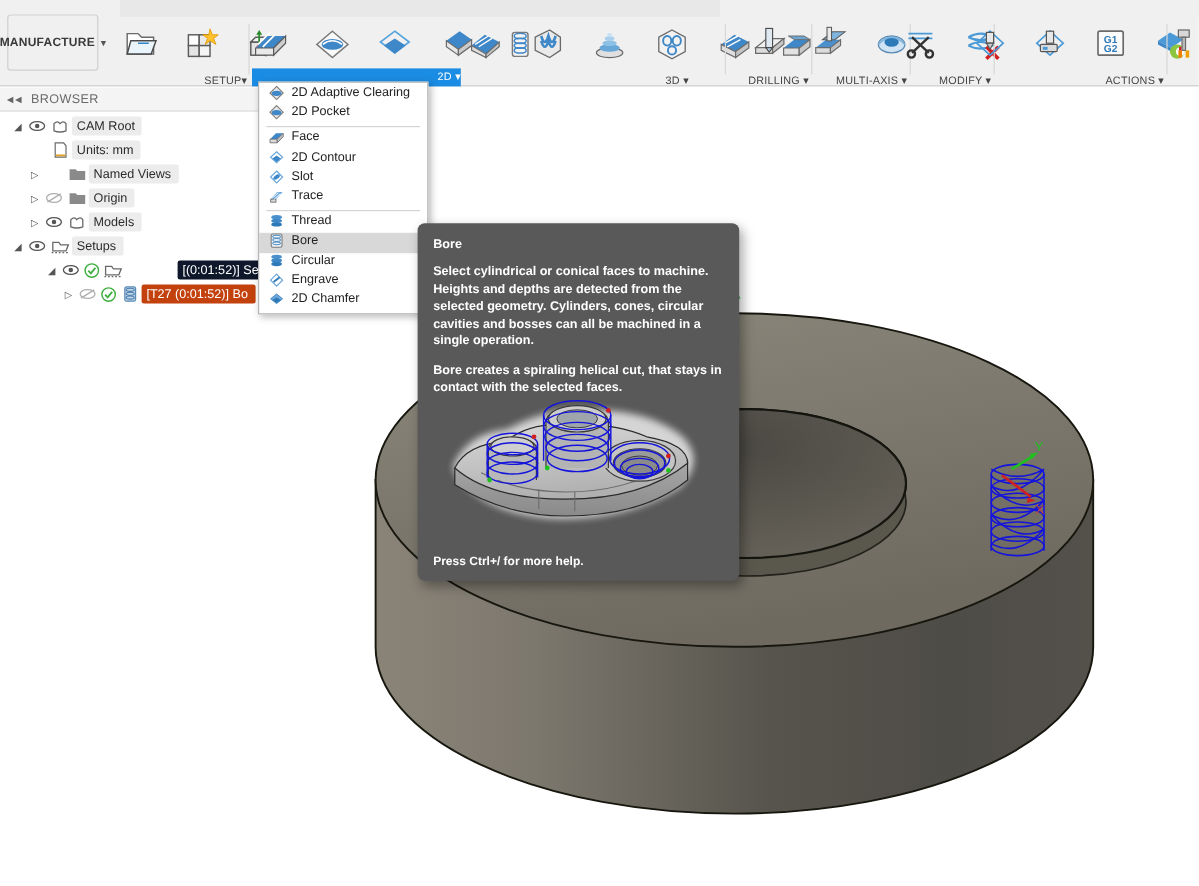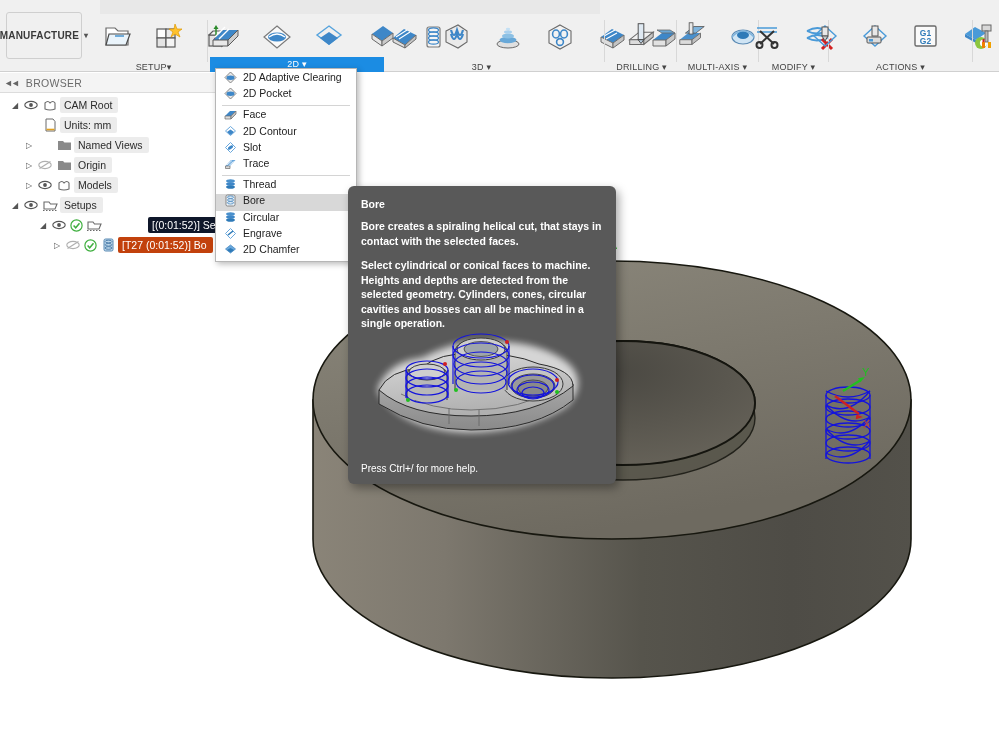--- a/index.html
+++ b/index.html
@@ -48,21 +48,21 @@
     position: absolute; left: 6px; top: 12px; width: 76px; height: 47px;
     border: 1px solid #cfcfcf; border-radius: 3px; background: #f0f0f0;
     display: flex; align-items: center; justify-content: center;
     font-size: 10px; font-weight: bold; color: #3a3a3a; letter-spacing: .2px;
   }
   .workspace-btn .caret { margin-left: 5px; font-size: 8px; color:#555; }
 
   .panel { position: absolute; top: 16px; height: 56px; }
   .panel-icons { display: flex; align-items: flex-start; height: 38px; gap: 20px; padding-top: 1px; }
   .panel-label {
-    position: absolute; bottom: 0; left: 1px; right: 0; text-align: center;
+    position: absolute; bottom: 0; left: 1px; right: 0; text-align: right;
     font-size: 9px; color: #444; letter-spacing: .2px; white-space: nowrap;
   }
   .panel-label.hl {
     background: #1b8ce3; color: #fff; height: 15px; line-height: 15px;
     font-weight: normal;
   }
   .sep {
     position: absolute; top: 20px; width: 1px; height: 42px; background: #d8d8d8;
   }
   .icobtn {
@@ -116,21 +116,21 @@
   
   .tooltip {
     position: absolute; left: 348px; top: 186px; width: 268px; height: 298px;
     background: #595959; border-radius: 6px; color: #fff;
     box-shadow: 3px 4px 10px rgba(0,0,0,.35); z-index: 60;
     padding: 12px 13px 0 13px;
   }
   .tt-title { font-size: 10.5px; font-weight: bold; margin-bottom: 9px; }
   .tt-p { font-size: 10.5px; font-weight: bold; line-height: 14.5px; margin-bottom: 10px; }
   .tt-img { position:absolute; left: 13px; top: 126px; width: 243px; height: 135px; }
-  .tt-foot { position: absolute; left: 13px; bottom: 10px; font-size: 10px; font-weight: normal; }
+  .tt-foot { position: absolute; left: 13px; bottom: 10px; font-size: 10px; font-weight: bold; }
 </style>
 </head>
 <body>
 
 <div id="app">
 
   <div class="ribbon">
     <div class="tabstrip-bg"></div>
     <div class="tabstrip-bg2"></div>
     <div class="tabstrip-bg3"></div>
@@ -705,22 +705,22 @@
             <path d="M6.5 2 L11.5 6 L6.5 10 L1.5 6 Z" fill="#6aa8dd" stroke="#4a8ac0" stroke-width=".8"></path>
             <path d="M6.5 5 L10 7 L6.5 9.5 L3 7 Z" fill="#2e7ab8"></path>
           </svg>
       </span>
       <span>2D Chamfer</span>
     </div>
   </div>
 
   <div class="tooltip">
     <div class="tt-title">Bore</div>
+    <div class="tt-p">Select cylindrical or conical faces to machine. Heights and depths are detected from the selected geometry. Cylinders, cones, circular cavities and bosses can all be machined in a single operation.</div>
     <div class="tt-p">Bore creates a spiraling helical cut, that stays in contact with the selected faces.</div>
-    <div class="tt-p">Select cylindrical or conical faces to machine. Heights and depths are detected from the selected geometry. Cylinders, cones, circular cavities and bosses can all be machined in a single operation.</div>
 
     <svg class="tt-img" viewBox="0 0 243 135">
       <defs>
         <linearGradient id="partTop" x1="0" y1="0" x2="0.3" y2="1">
           <stop offset="0%" stop-color="#d8d8d8"></stop>
             <stop offset="100%" stop-color="#b0b0b0"></stop>
         </linearGradient>
         <linearGradient id="partSide" x1="0" y1="0" x2="0" y2="1">
           <stop offset="0%" stop-color="#a8a8a8"></stop>
             <stop offset="100%" stop-color="#8a8a8a"></stop>

